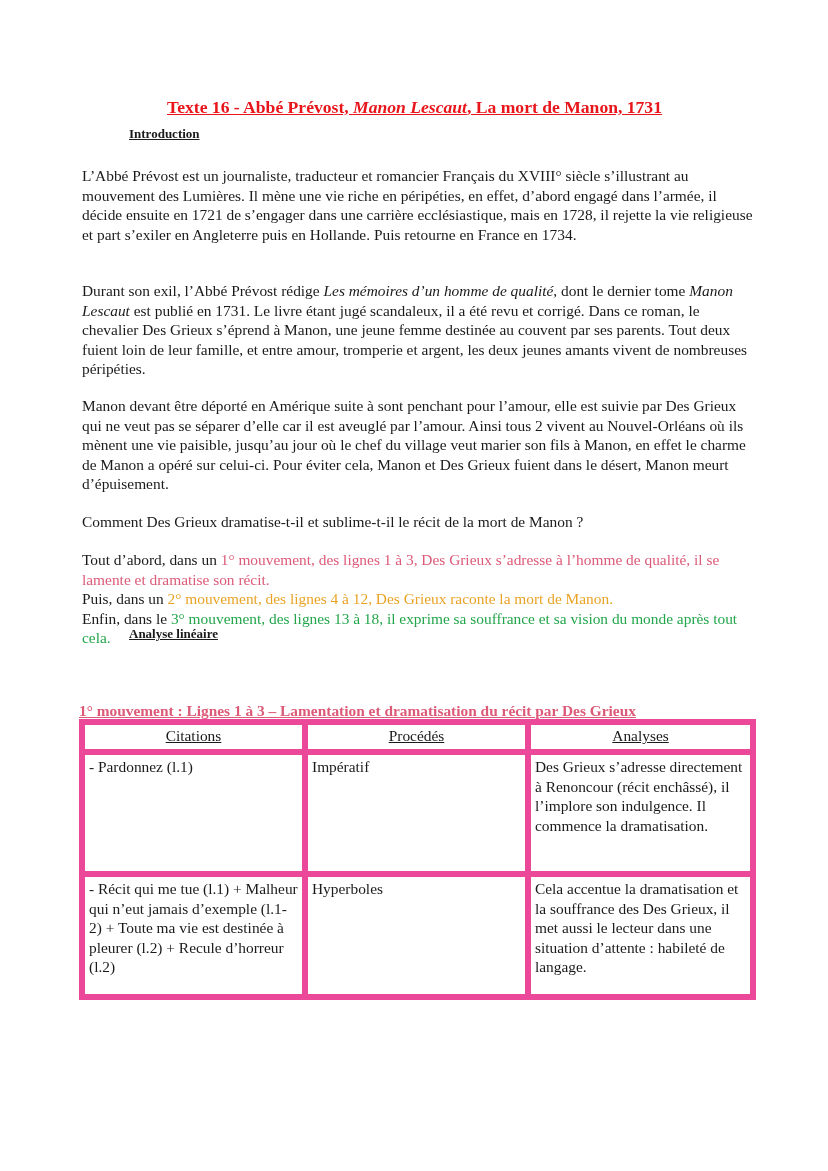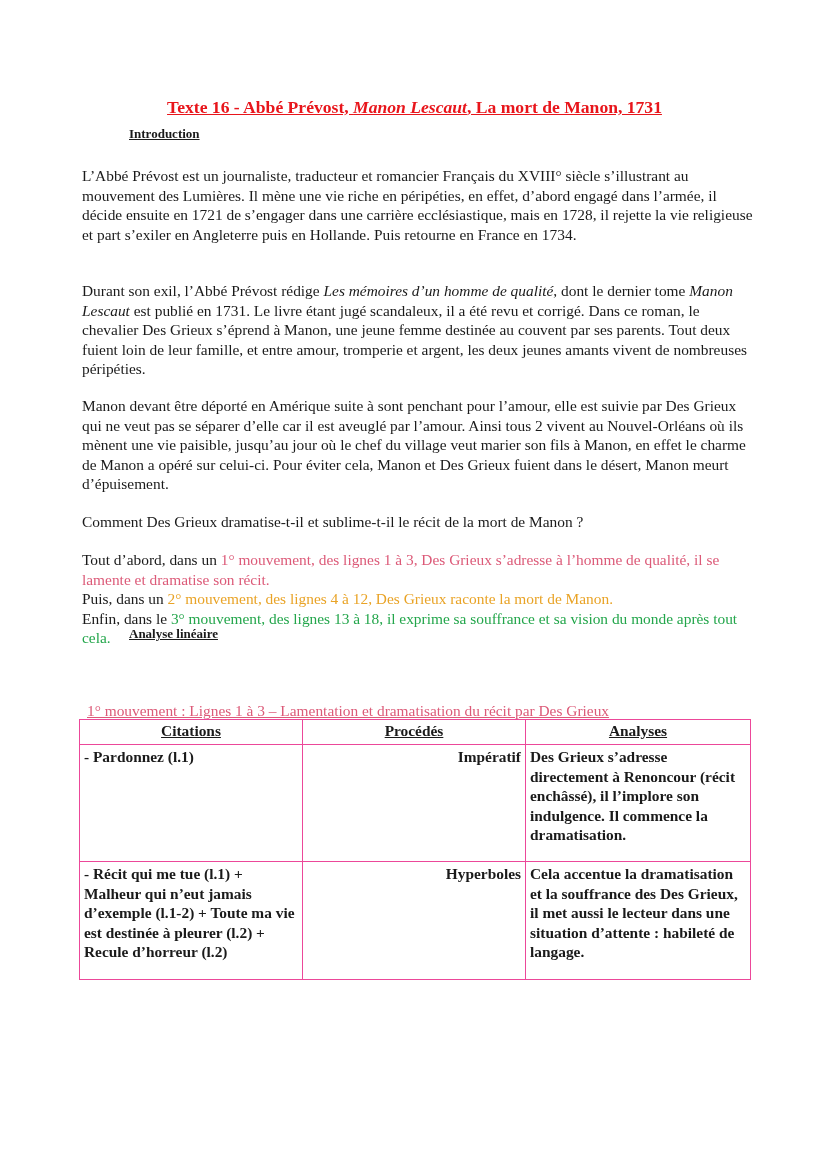--- a/index.html
+++ b/index.html
@@ -17,32 +17,32 @@
     }
     .title i { font-style: italic; }
     .section-heading {
       position: absolute; left: 50px; font-weight: bold; text-decoration: underline; font-size: 13px;
     }
     .para { position: absolute; left: 0; width: 671px; margin: 3px; }
     .c1 { color: #dc5a78; }
     .c2 { color: #e9a326; }
     .c3 { color: #23a64b; }
     .mvt-heading {
-      position: absolute; top: 701px; left: 8px; font-weight: normal; color: #dc5a78;
+      position: absolute; top: 701px; left: 0; font-weight: bold; color: #dc5a78;
       text-decoration: underline; font-size: 15.4px;
     }
     table.analysis {
       position: absolute; top: 719px; left: 0; width: 671px;
       border-collapse: collapse; table-layout: fixed;
     }
     table.analysis th, table.analysis td {
-      border: 1px solid #ec4899; vertical-align: top; padding: 2px 4px; font-weight: bold;
+      border: 6px solid #ec4899; vertical-align: top; padding: 2px 4px; font-weight: normal;
     }
     table.analysis th { text-align: center; text-decoration: underline; height: 22px; padding: 1px 4px; }
-    table.analysis td.center { text-align: right; }
+    table.analysis td.center { text-align: left; }
     col.c-cit { width: 223px; }
     col.c-pro { width: 223px; }
     col.c-ana { width: 225px; }
     tr.r1 td { height: 112px; }
     tr.r2 td { height: 92px; }
     tr.r3 td { height: 113px; }
   </style>
 </head>
 <body>
 

